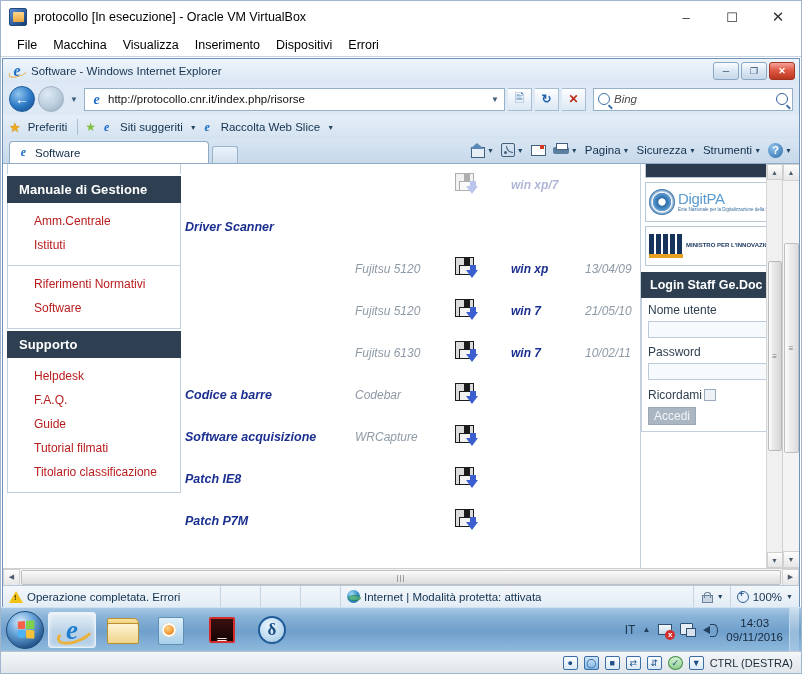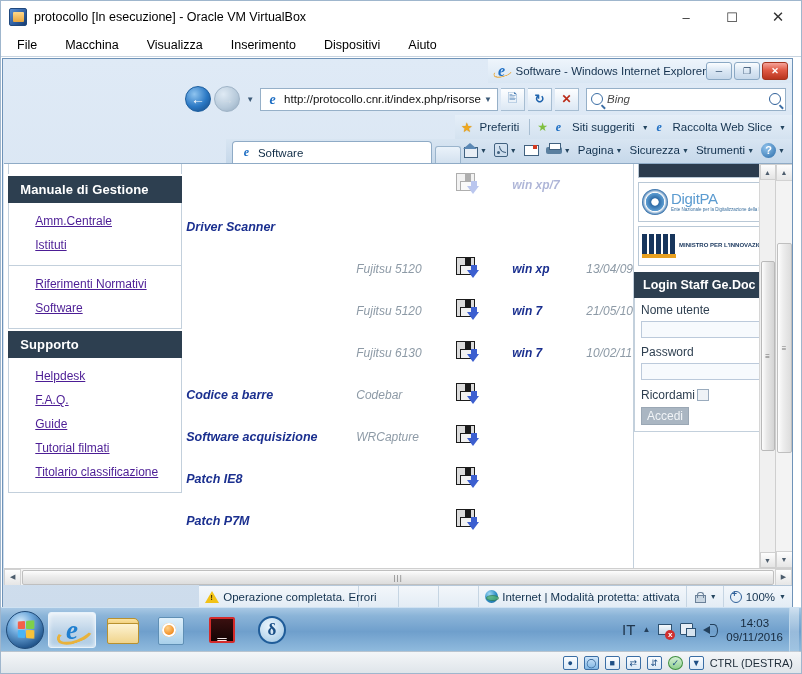--- a/index.html
+++ b/index.html
@@ -46,38 +46,37 @@
     width: 46px; height: 32px;
     display: flex; align-items: center; justify-content: center;
     font-size: 13px; color: #333;
   }
   .vb-winbtn.close-x { font-size: 15px; }
 
   #vbox-menubar {
     height: 24px; flex: 0 0 24px;
     background: #ffffff;
     display: flex; align-items: center;
-    padding-left: 8px; gap: 12px;
+    padding-left: 8px; gap: 0;
     border-bottom: 1px solid #c8d4e0;
   }
   .vb-menu-item {
     font-size: 12.5px; color: #000;
     padding: 3px 8px; white-space: nowrap;
   }
 
   
   #ie-window {
     flex: 1 1 auto;
-    margin: 1px 8px 0 1px;
+    margin: 1px 1px 0 1px;
     display: flex; flex-direction: column;
     background: linear-gradient(180deg,#dfeaf6 0%,#cddcec 100%);
     border: 1px solid #6f93b8;
     border-bottom: none;
     overflow: hidden;
-    align-items: flex-end;
   }
   #ie-titlebar {
     height: 24px; flex: 0 0 24px;
     display: flex; align-items: center;
     padding-left: 6px;
     background: linear-gradient(180deg,#eef5fc 0%,#d9e6f3 100%);
   }
   .ie-logo {
     width: 16px; height: 16px; flex: 0 0 16px;
     margin-right: 6px; position: relative;
@@ -326,24 +325,23 @@
     padding: 6px 0 6px 12px;
     letter-spacing: .1px;
     border-top: 2px solid #ffffff;
   }
   .nav-list {
     border: 1px solid #c3d0dc; border-top: none;
     background: #fff;
     padding: 6px 0 8px 0;
   }
   .nav-link {
-    font-size: 12px; color: #4c1d95;
+    font-size: 12px; color: #b91c1c;
     padding: 5px 0 5px 26px;
     white-space: nowrap;
-    text-decoration: underline;
   }
   #sidebar-top-stub {
     height: 10px; border: 1px solid #c3d0dc; border-top: none;
     border-bottom: none; background: #fff;
   }
 
   
   #main-content {
     flex: 1 1 auto; position: relative;
     overflow: hidden; padding-left: 4px; font-style: italic;
@@ -705,21 +703,21 @@
     border: 2px solid #1f5c99;
     display: flex; align-items: center; justify-content: center;
     font-family: "Liberation Serif", serif; font-size: 17px;
     color: #1a4f87; font-weight: bold;
   }
 
   #tray {
     margin-left: auto; display: flex; align-items: center;
     gap: 7px; padding-right: 6px; height: 44px;
   }
-  .tray-lang { font-size: 15px; color: #20364d; font-weight: normal; }
+  .tray-lang { font-size: 12px; color: #20364d; font-weight: normal; }
   .tray-up { font-size: 8px; color: #25405c; }
   .tray-net {
     width: 16px; height: 14px; position: relative;
   }
   .tray-net::before {
     content: ""; position: absolute; left: 1px; top: 1px;
     width: 12px; height: 9px;
     background: linear-gradient(180deg,#f5f9fd,#c6d8e8);
     border: 1.3px solid #2d5172;
   }
@@ -800,21 +798,21 @@
       <div class="vb-winbtn close-x">✕</div>
     </div>
   </div>
 
   <div id="vbox-menubar">
     <div class="vb-menu-item">File</div>
     <div class="vb-menu-item">Macchina</div>
     <div class="vb-menu-item">Visualizza</div>
     <div class="vb-menu-item">Inserimento</div>
     <div class="vb-menu-item">Dispositivi</div>
-    <div class="vb-menu-item">Aiuto</div>
+    <div class="vb-menu-item">Errori</div>
   </div>
 
   <div id="ie-window">
 
     <div id="ie-titlebar">
       <div class="ie-logo"></div>
       <div id="ie-title-text">Software - Windows Internet Explorer</div>
       <div class="ie-winbtns">
         <div class="ie-winbtn">─</div>
         <div class="ie-winbtn">❐</div>
@@ -1095,21 +1093,21 @@
       </div>
 
       <div id="outer-hscroll">
         <div class="sb-arrow">◀</div>
         <div class="sb-thumb">|||</div>
         <div class="sb-arrow">▶</div>
       </div>
     </div>
 
     <div id="ie-statusbar">
-      <div class="status-cell" style="width:160px">
+      <div class="status-cell" style="width:218px">
         <span class="warn-tri"></span>
         <span>Operazione completata. Errori</span>
       </div>
       <div class="status-cell" style="width:40px"></div>
       <div class="status-cell" style="width:40px"></div>
       <div class="status-cell" style="width:40px"></div>
       <div class="status-cell" style="flex:1 1 auto">
         <span class="globe"></span>
         <span>Internet | Modalità protetta: attivata</span>
       </div>

